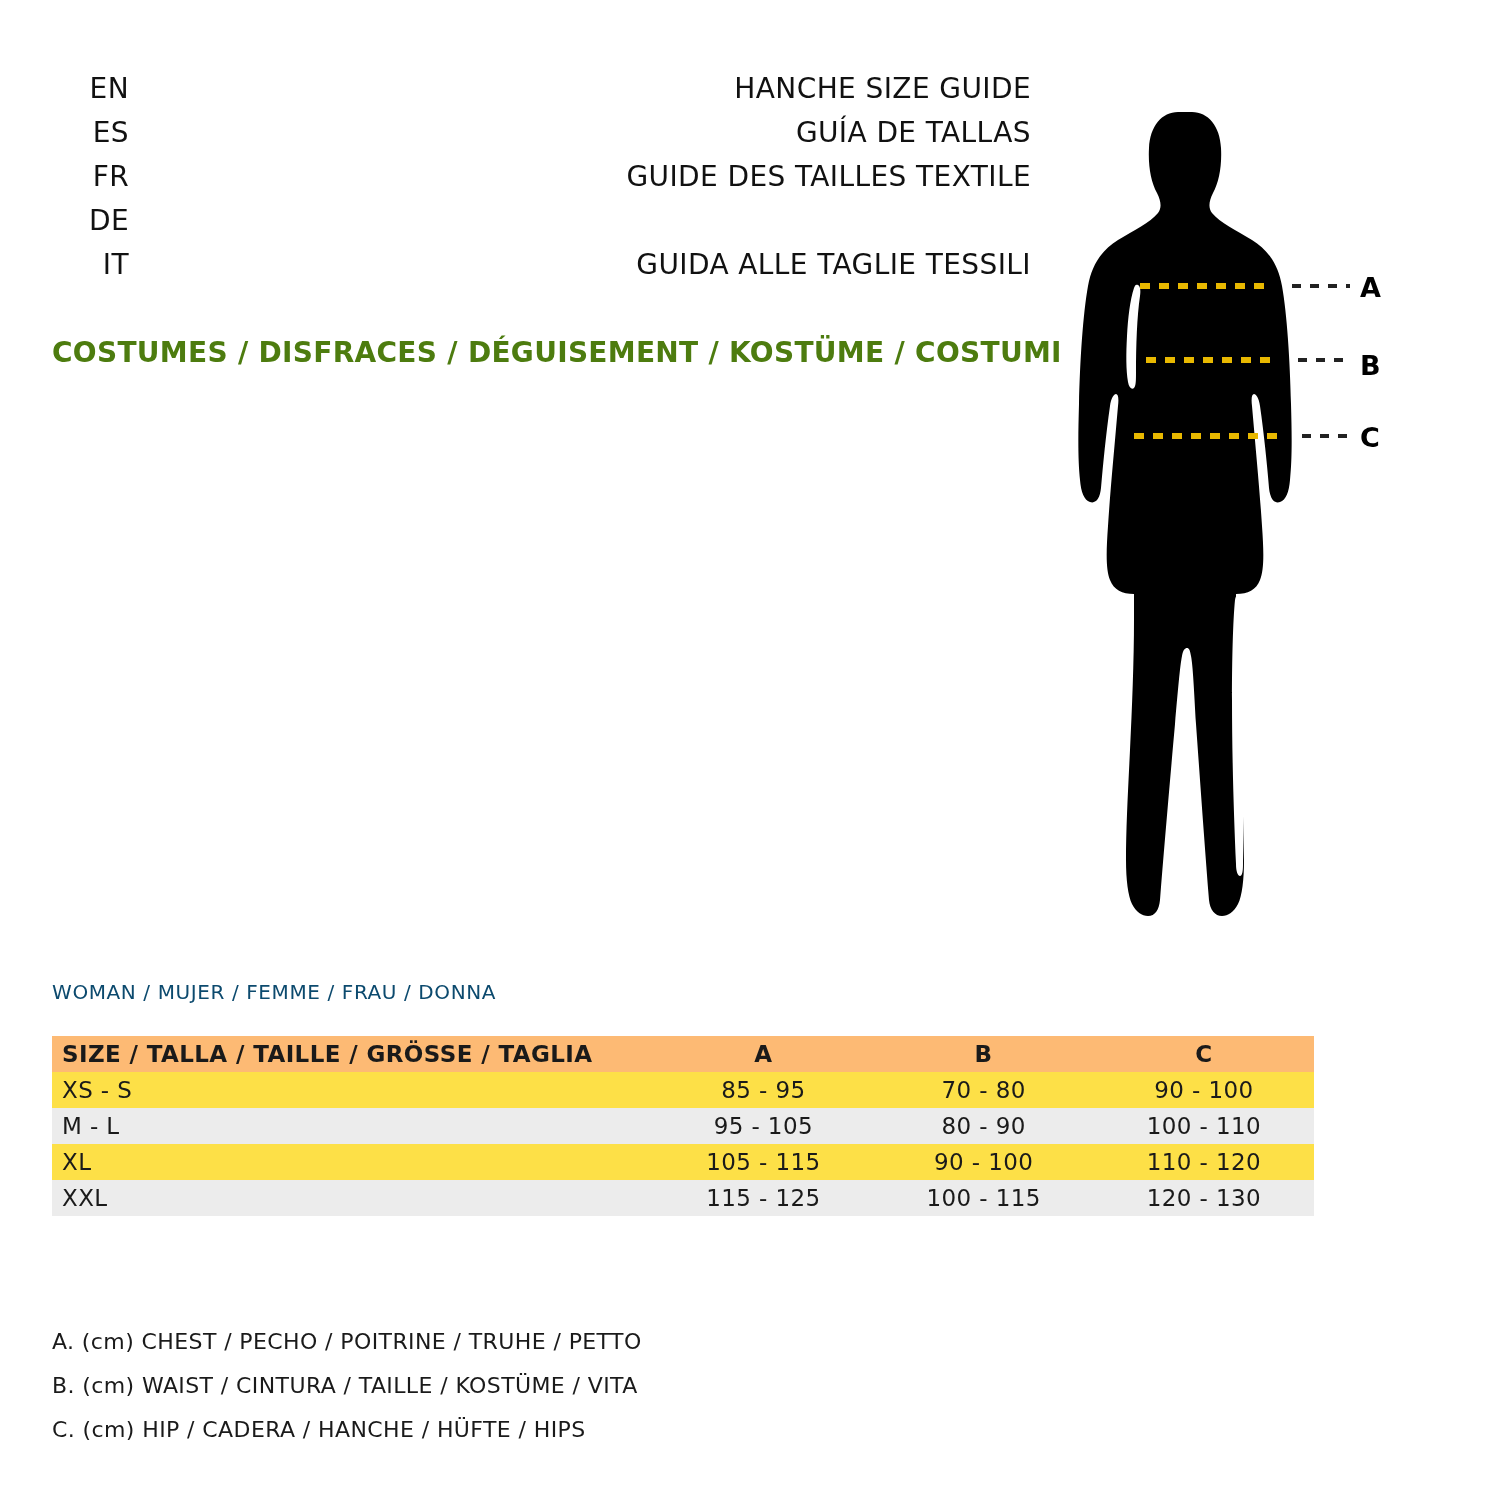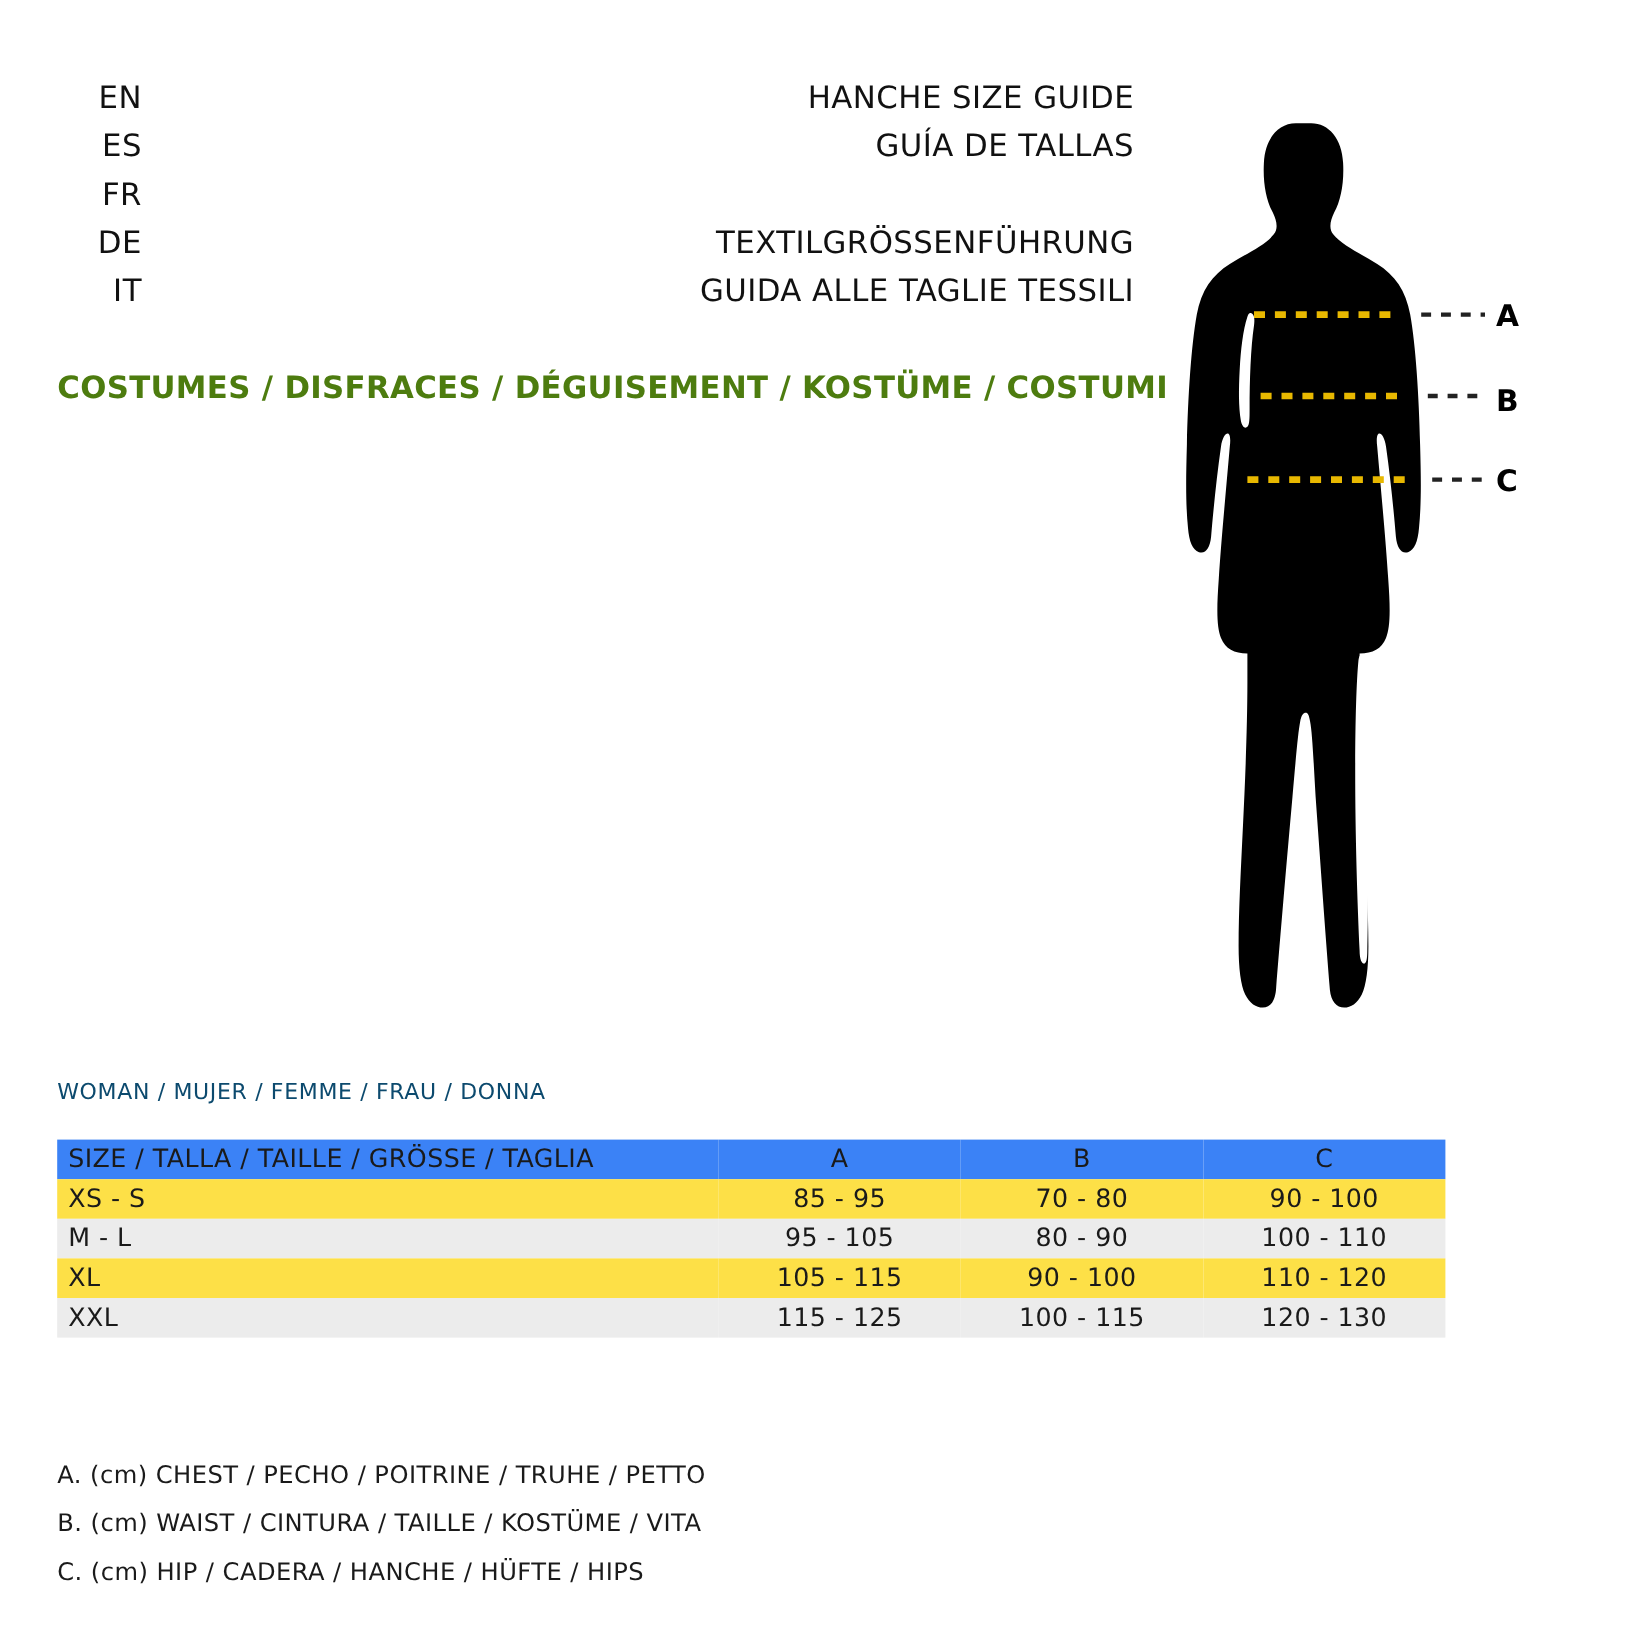--- a/index.html
+++ b/index.html
@@ -100,21 +100,22 @@
     text-align: center;
     letter-spacing: 0.4px;
   }
   table.size-table th.size-col,
   table.size-table td.size-col {
     text-align: left;
     padding-left: 10px;
     width: 596px;
   }
   table.size-table th {
-    background: #3b82f6;
+    background: #fdba74;
+    font-weight: bold;
   }
   table.size-table tr.odd td {
     background: #fde047;
   }
   table.size-table tr.even td {
     background: #ececec;
   }
   table.size-table col.c-a { width: 222px; }
   table.size-table col.c-b { width: 222px; }
   table.size-table col.c-c { width: 222px; }
@@ -140,24 +141,24 @@
   <div class="lang-row">
     <span class="lang-code">EN</span>
     <span class="lang-text">HANCHE SIZE GUIDE</span>
   </div>
   <div class="lang-row">
     <span class="lang-code">ES</span>
     <span class="lang-text">GUÍA DE TALLAS</span>
   </div>
   <div class="lang-row">
     <span class="lang-code">FR</span>
+    <span class="lang-text">GUIDE DES TAILLES TEXTILE</span>
   </div>
   <div class="lang-row">
     <span class="lang-code">DE</span>
-    <span class="lang-text">TEXTILGRÖSSENFÜHRUNG</span>
   </div>
   <div class="lang-row">
     <span class="lang-code">IT</span>
     <span class="lang-text">GUIDA ALLE TAGLIE TESSILI</span>
   </div>
 </div>
 
 <div class="costumes-line">COSTUMES / DISFRACES / DÉGUISEMENT / KOSTÜME / COSTUMI</div>
 
 <div class="figure-wrap">

